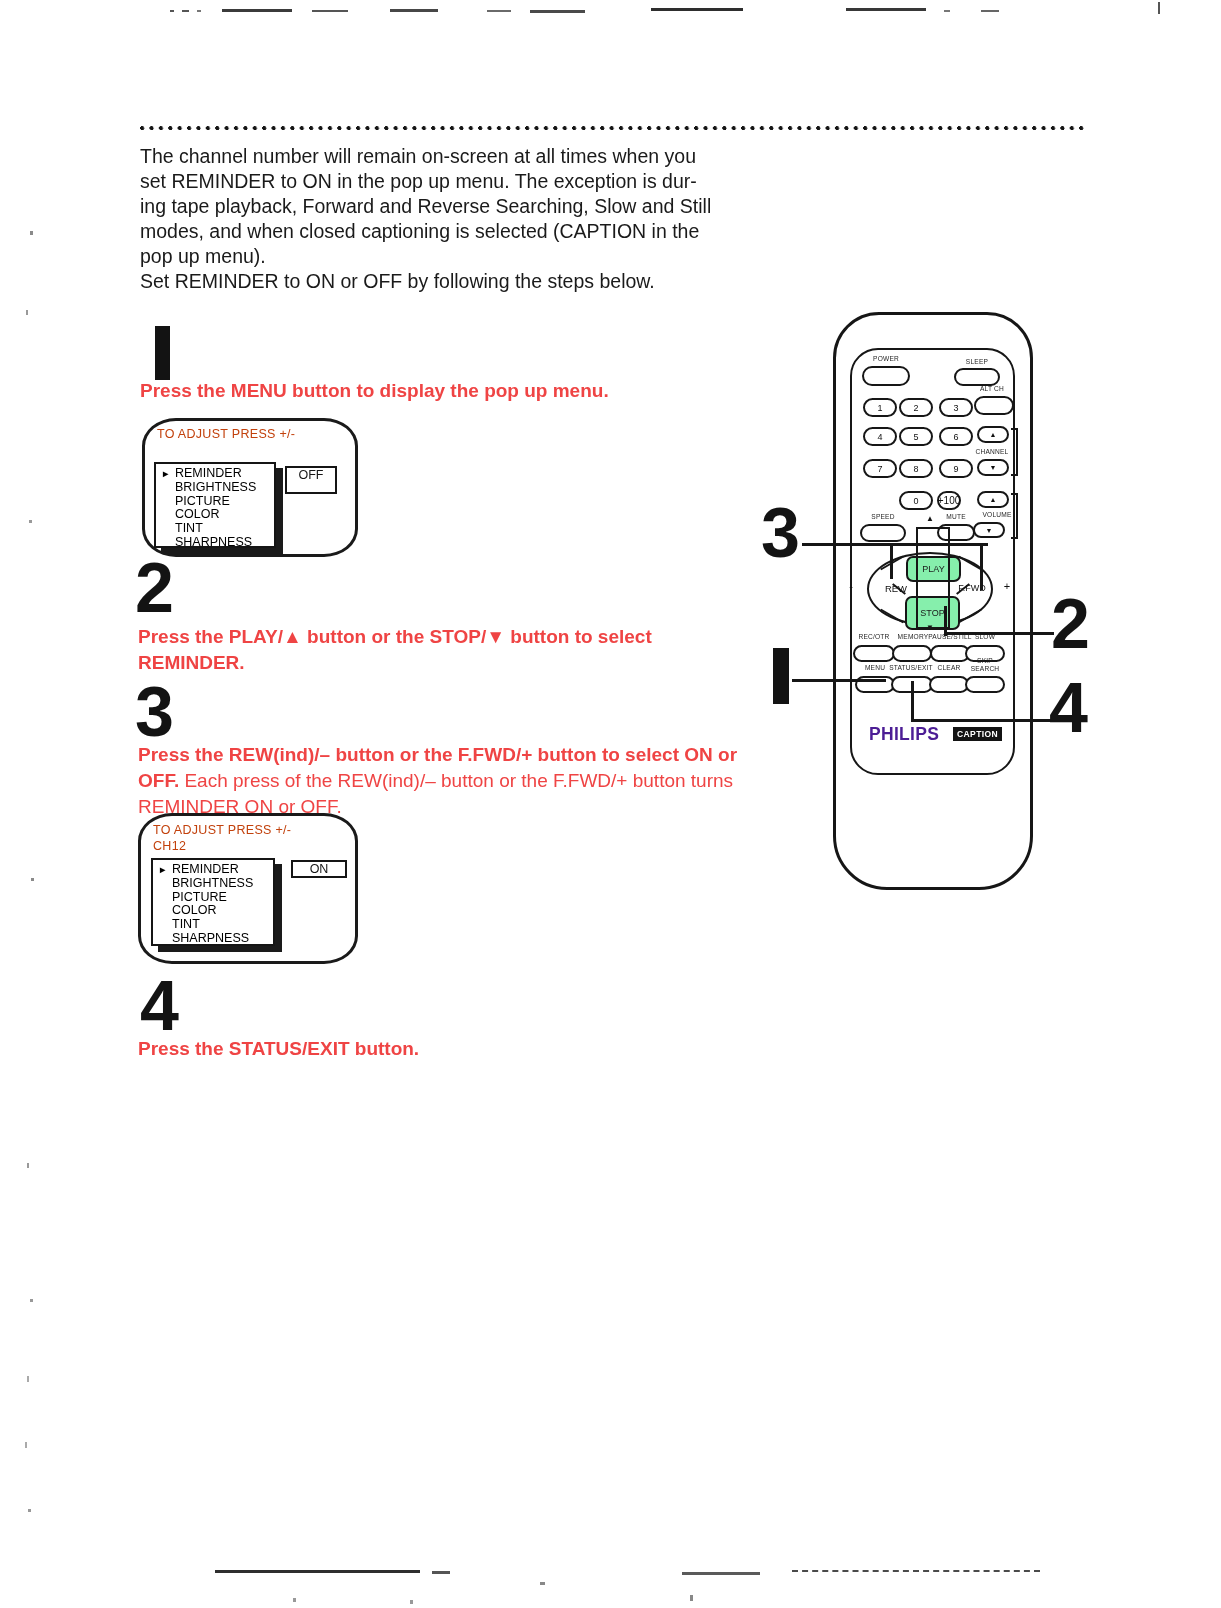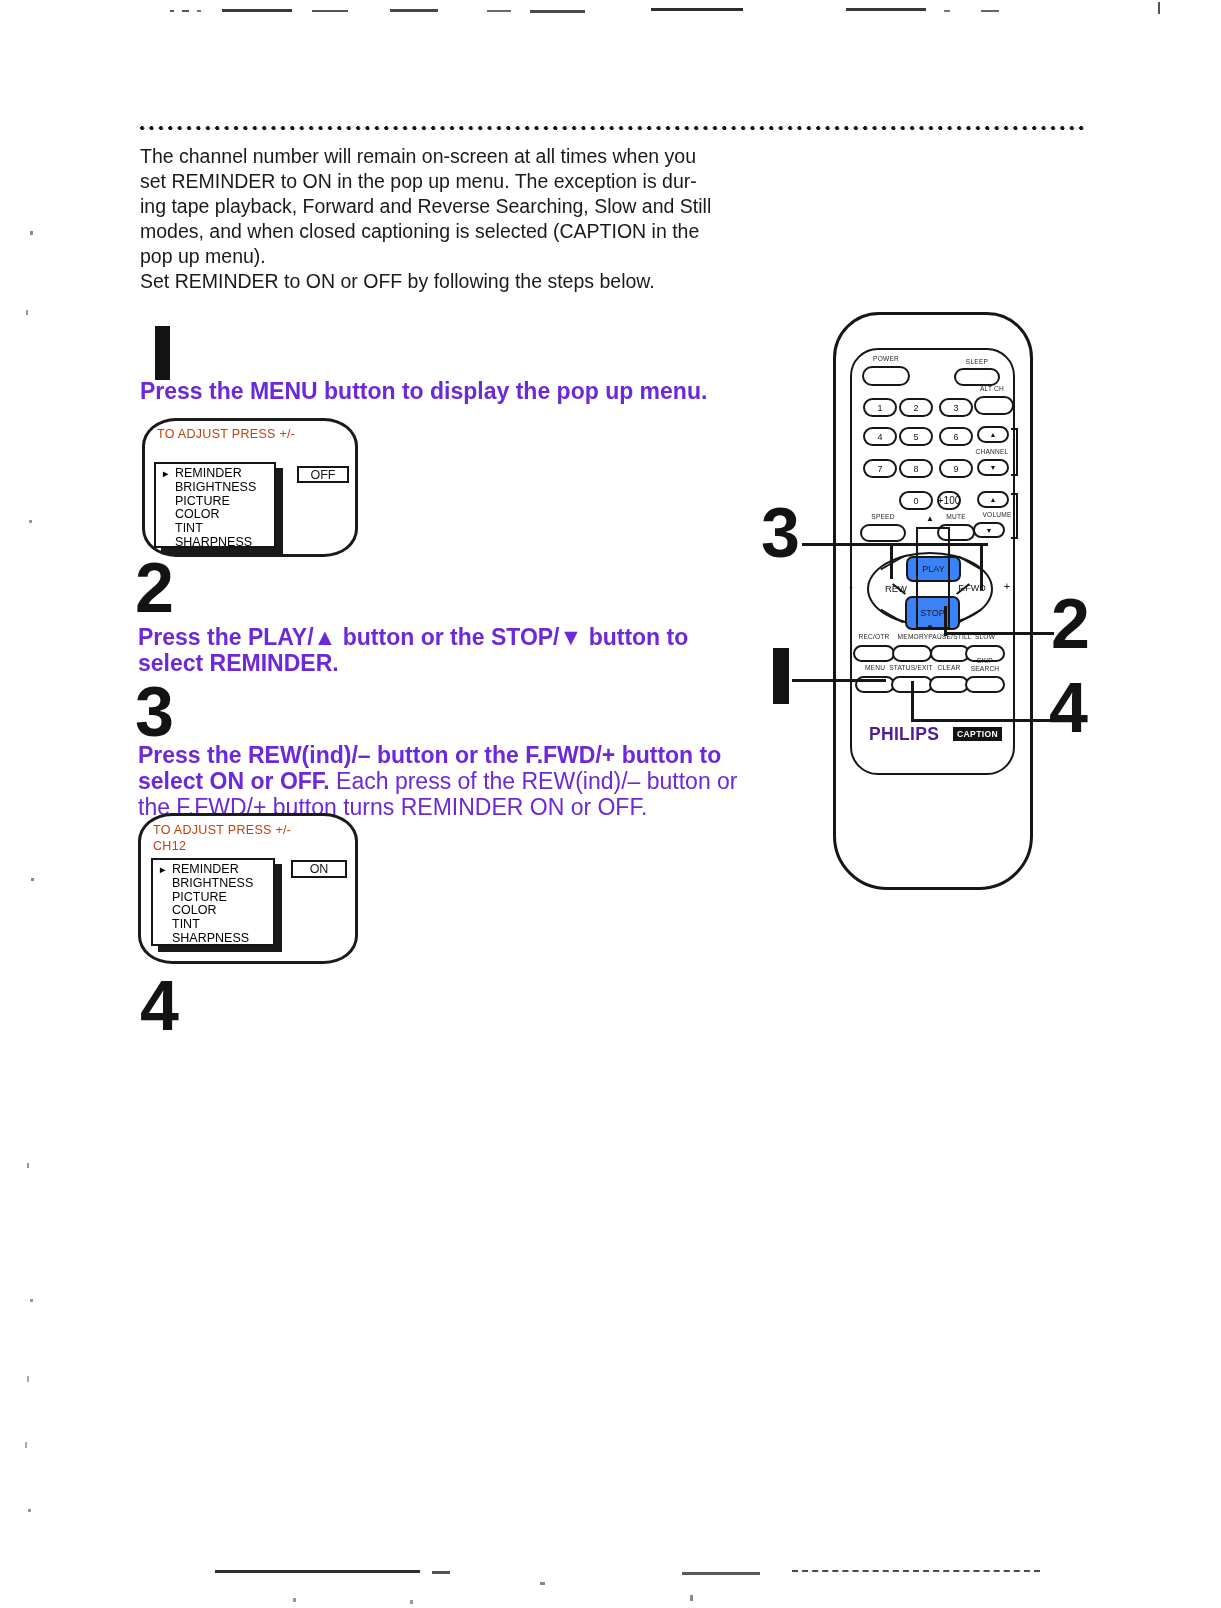--- a/index.html
+++ b/index.html
@@ -2,37 +2,37 @@
 <html><head>
 <meta charset="utf-8">
 <style>
   html,body{margin:0;padding:0;background:#e8e8e8}
   .page{position:relative;width:1221px;height:1608px;background:#ffffff;font-family:"Liberation Sans",sans-serif;color:#1a1a1a;overflow:hidden;margin:0 auto}
   .title{position:absolute;top:80px;right:139px;font-size:40px;font-weight:700;font-style:italic;word-spacing:14px;letter-spacing:-1px;color:#131313}
   .rule{position:absolute;left:140px;top:126px;width:944px;height:5px;background-image:radial-gradient(circle at 2.2px 2.2px,#151515 1.9px,transparent 2.2px);background-size:9.4px 5px;background-repeat:repeat-x}
   .intro{position:absolute;left:140px;top:144px;width:610px;font-size:19.5px;line-height:25px;white-space:pre-line}
   .stepnum{position:absolute;font-size:70px;line-height:56px;font-weight:700;color:#131313;letter-spacing:-2px}
   .bar1{position:absolute;width:15px;height:54px;background:#131313;color:transparent;overflow:hidden}
-  .steptext{position:absolute;font-size:23px;line-height:26px;color:#6d28d9}
+  .steptext{position:absolute;font-size:19px;line-height:26px;color:#ef4444}
   .b{font-weight:700}
   .screen{position:absolute;border:3px solid #1a1a1a;border-radius:34px/28px;background:#fff}
   .sc-head{position:absolute;font-size:12.5px;letter-spacing:.3px;white-space:nowrap;color:#c2410c}
   .listbox{position:absolute;border:2px solid #151515;background:#fff;box-shadow:7px 6px 0 0 #1a1a1a;padding:3px 0 0 5px;box-sizing:border-box}
   .mi{font-size:12.5px;line-height:13.8px;white-space:nowrap;color:#000000}
   .mi .cursor{display:inline-block;width:14px;font-size:9.5px;vertical-align:top}
   .mi.ind{padding-left:14px}
   .valbox{position:absolute;border:2px solid #151515;text-align:center;font-size:12.5px;color:#161616;box-sizing:border-box}
   .remote{position:absolute;left:833px;top:312px;width:200px;height:578px}
   .r-outer{position:absolute;left:0;top:0;width:194px;height:572px;border:3px solid #161616;border-radius:46px 46px 54px 54px}
   .r-inner{position:absolute;left:17px;top:36px;width:161px;height:423px;border:2.5px solid #161616;border-radius:28px}
   .btn{position:absolute;border:2px solid #161616;border-radius:12px;background:#fff;display:flex;align-items:center;justify-content:center;font-size:9px;color:#111;box-sizing:border-box}
   .lbl{position:absolute;font-size:6.6px;letter-spacing:.2px;color:#1e1e1e;text-align:center;white-space:nowrap}
   .bracket{position:absolute;width:7px;border:2px solid #161616;border-left:none;box-sizing:border-box}
   .ellipse{position:absolute;left:34px;top:240px;width:126px;height:74px;border:2.5px solid #161616;border-radius:50%;box-sizing:border-box}
-  .trect{position:absolute;border:2px solid #161616;border-radius:7px;background:#3b82f6;display:flex;align-items:center;justify-content:center;font-size:9px;box-sizing:border-box}
+  .trect{position:absolute;border:2px solid #161616;border-radius:7px;background:#86efac;display:flex;align-items:center;justify-content:center;font-size:9px;box-sizing:border-box}
   .tdiag{position:absolute;height:2px;background:#161616}
   .ttxt{position:absolute;font-size:9.5px;text-align:center;color:#111}
   .line{position:absolute;background:#161616}
   .callout-num{position:absolute;font-size:70px;line-height:56px;font-weight:700;color:#131313;letter-spacing:-2px}
   .c2rect{position:absolute;left:916px;top:527px;width:30px;height:98px;border:2.5px solid #161616}
   .brand{position:absolute;left:36px;top:412px;font-size:17.5px;font-weight:700;letter-spacing:.3px;color:#4c1d95}
   .subbrand{position:absolute;left:120px;top:415px;background:#131313;color:#fff;font-size:8.5px;font-weight:700;padding:2px 4px;letter-spacing:.4px}
   .art{position:absolute}
 </style>
 </head>
@@ -90,21 +90,21 @@
   <div class="screen" style="left:142px;top:418px;width:210px;height:133px">
     <div class="sc-head" style="left:12px;top:6px">TO ADJUST PRESS +/-</div>
     <div class="listbox" style="left:9px;top:41px;width:122px;height:86px">
       <div class="mi"><span class="cursor">►</span><span>REMINDER</span></div>
       <div class="mi ind"><span>BRIGHTNESS</span></div>
       <div class="mi ind"><span>PICTURE</span></div>
       <div class="mi ind"><span>COLOR</span></div>
       <div class="mi ind"><span>TINT</span></div>
       <div class="mi ind"><span>SHARPNESS</span></div>
     </div>
-    <div class="valbox" style="left:152px;top:45px;width:52px;height:17px;line-height:14px">OFF</div>
+    <div class="valbox" style="left:140px;top:45px;width:52px;height:28px;line-height:14px">OFF</div>
   </div>
 
   <div class="stepnum" style="left:135px;top:560px">2</div>
   <div class="steptext" style="left:138px;top:624px;width:600px">
     <span class="b">Press the PLAY/▲ button or the STOP/▼ button to select REMINDER.</span><span></span>
   </div>
 
   <div class="stepnum" style="left:135px;top:684px">3</div>
   <div class="steptext" style="left:138px;top:742px;width:608px">
     <span class="b">Press the REW(ind)/– button or the F.FWD/+ button to select ON or OFF.</span><span> Each press of the REW(ind)/– button or the F.FWD/+ button turns REMINDER ON or OFF.</span>
@@ -118,20 +118,23 @@
       <div class="mi ind"><span>BRIGHTNESS</span></div>
       <div class="mi ind"><span>PICTURE</span></div>
       <div class="mi ind"><span>COLOR</span></div>
       <div class="mi ind"><span>TINT</span></div>
       <div class="mi ind"><span>SHARPNESS</span></div>
     </div>
     <div class="valbox" style="left:150px;top:44px;width:56px;height:18px;line-height:15px">ON</div>
   </div>
 
   <div class="stepnum" style="left:140px;top:978px">4</div>
+  <div class="steptext" style="left:138px;top:1036px;width:600px">
+    <span class="b">Press the STATUS/EXIT button.</span><span></span>
+  </div>
 
   <div class="remote">
     <div class="r-outer"></div>
     <div class="r-inner"></div>
 
     <div class="lbl" style="left:27px;top:43px;width:52px">POWER</div>
     <div class="btn" style="left:29px;top:54px;width:48px;height:20px"></div>
     <div class="lbl" style="left:120px;top:46px;width:48px">SLEEP</div>
     <div class="btn" style="left:121px;top:56px;width:46px;height:18px"></div>
 

